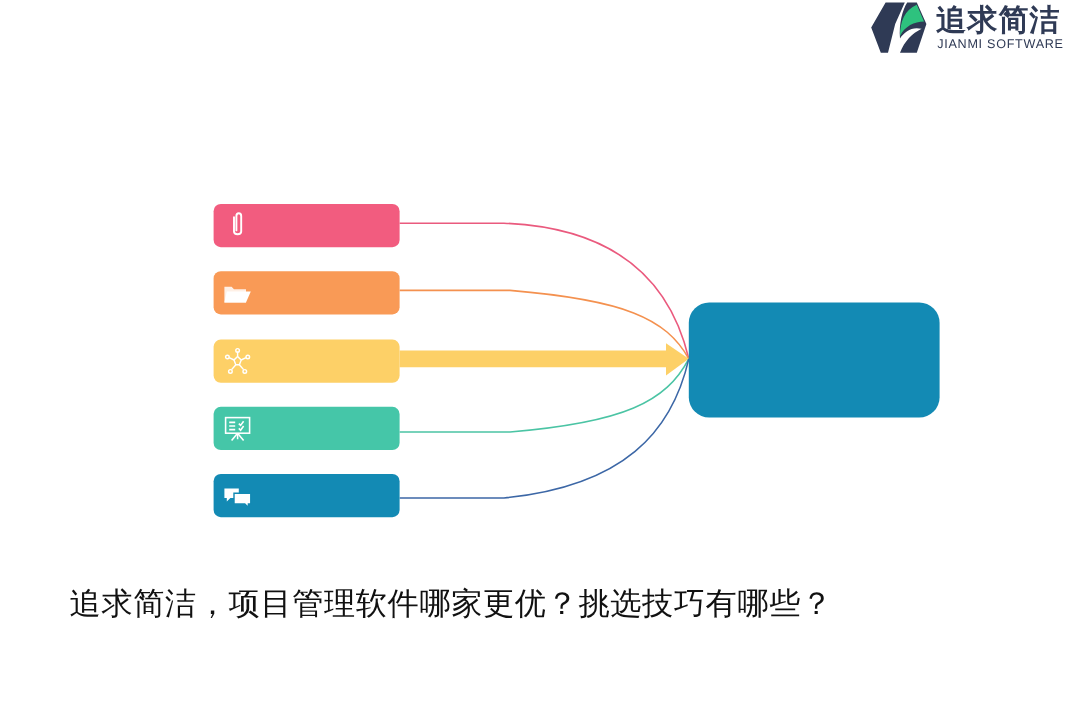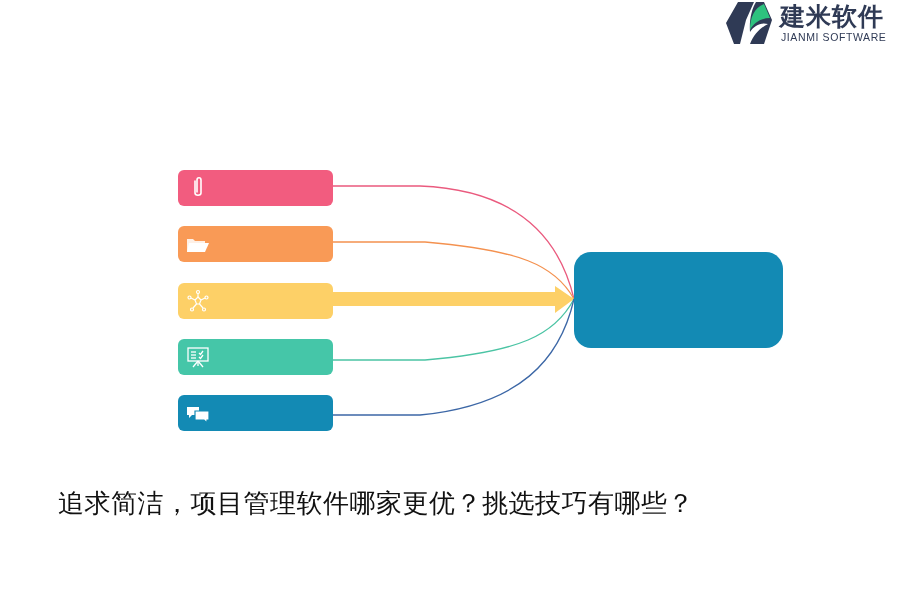--- a/index.html
+++ b/index.html
@@ -18,21 +18,21 @@
 </style>
 </head>
 <body>
 
 <div class="logo">
   <svg class="logo-mark" viewBox="0 0 52 46">
     <polygon points="14,2 30,2 22,20 16,44 10,44 2,23" fill="#2f3a55"></polygon>
     <path d="M32,2 L40,2 L48,20 L40,44 L26,44 C30,34 36,28 44,24 C36,22 30,26 26,32 C25,20 28,8 32,2 Z" fill="#2f3a55"></path>
     <path d="M26,30 C26,18 30,8 40,4 L46,18 C38,18 30,22 26,30 Z" fill="#2ec27e"></path>
   </svg>
-  <div class="logo-cn">建米软件</div>
+  <div class="logo-cn">追求简洁</div>
   <div class="logo-en">JIANMI SOFTWARE</div>
 </div>
 
 <svg class="lines" width="900" height="600">
   <path d="M333,186 L420,186 C520,190 560,240 574,299" fill="none" stroke="#ea5a7e" stroke-width="1.3"></path>
   <path d="M333,242 L425,242 C520,250 555,265 574,299" fill="none" stroke="#f4914f" stroke-width="1.3"></path>
   <path d="M333,292 L557,292 L557,306 L333,306 Z" fill="#fdd067"></path>
   <polygon points="555,286 574,299 555,313" fill="#fdd067"></polygon>
   <path d="M333,360 L425,360 C520,352 555,335 574,299" fill="none" stroke="#4bc4a4" stroke-width="1.3"></path>
   <path d="M333,415 L420,415 C520,405 560,360 574,299" fill="none" stroke="#3c67a6" stroke-width="1.3"></path>

